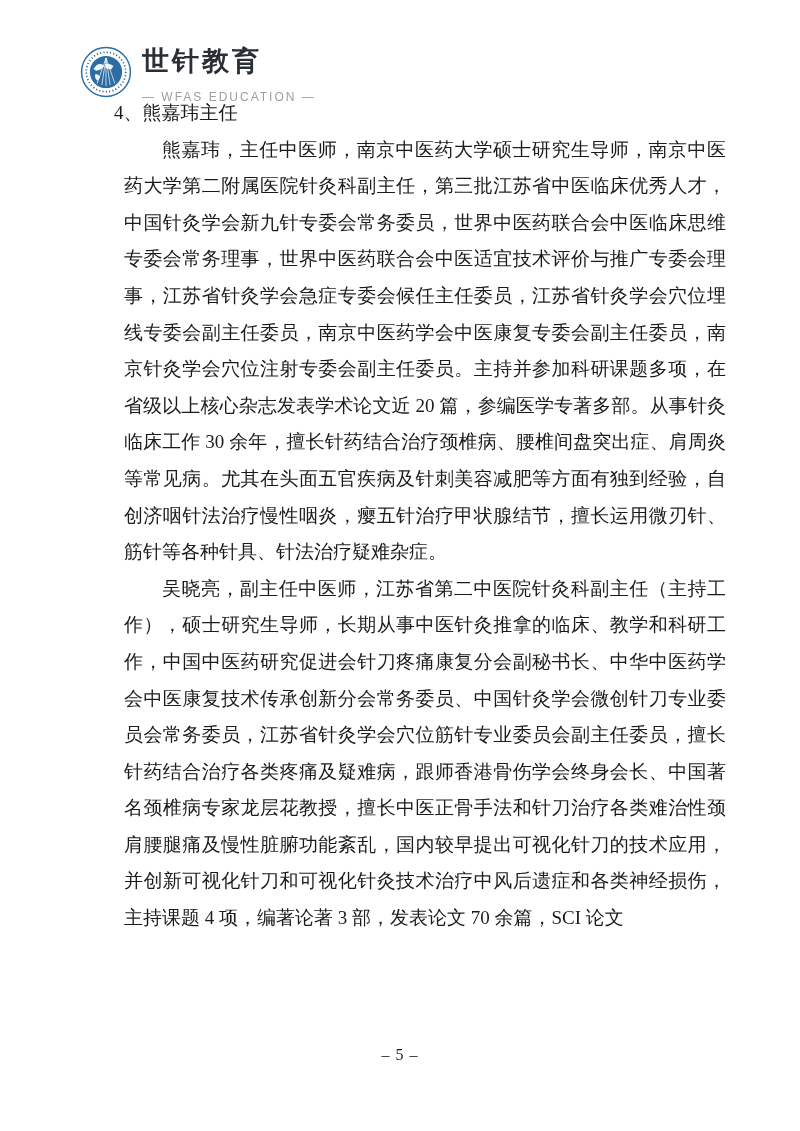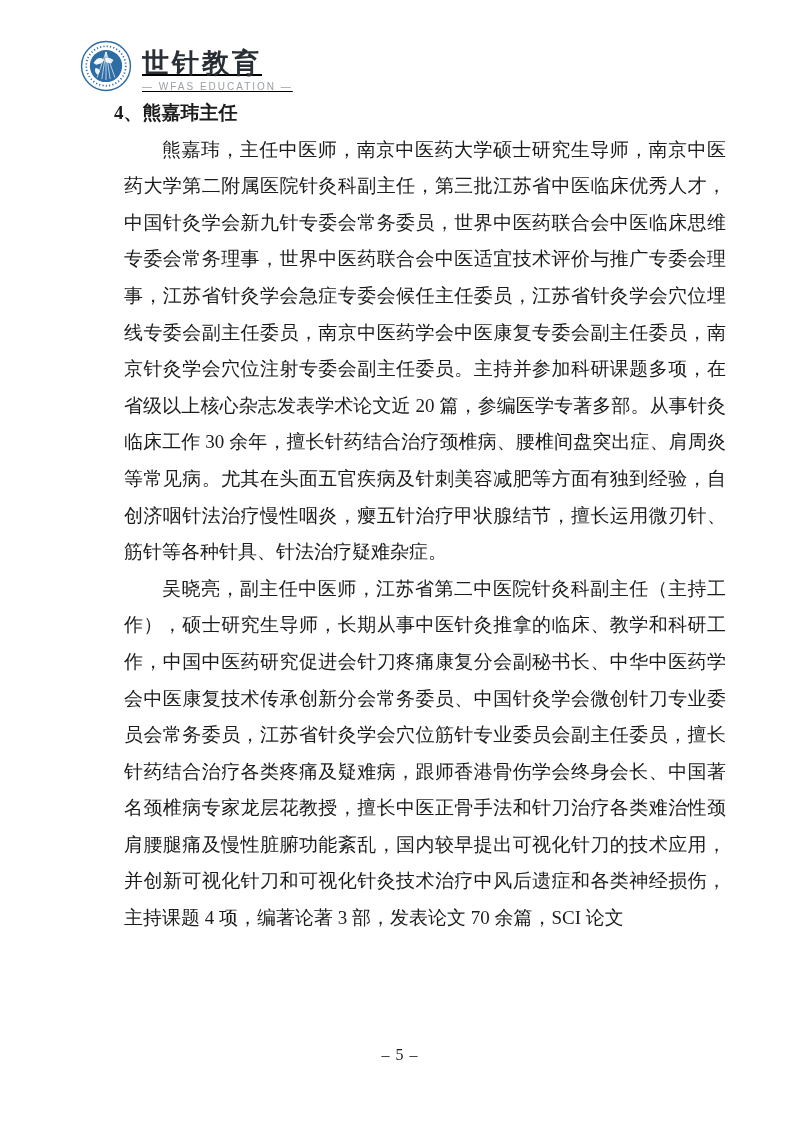--- a/index.html
+++ b/index.html
@@ -9,63 +9,62 @@
     height: 1131px;
     background: #ffffff;
     overflow: hidden;
     font-family: "Liberation Serif", "DejaVu Serif", serif;
   }
 
   
   .logo {
     position: absolute;
     left: 80px;
-    top: 40px;
+    top: 46px;
     display: flex;
-    align-items: flex-end;
-    text-decoration: underline;
+    align-items: flex-start;
   }
   .logo-icon { display: block; width: 52px; height: 52px; }
   .logo-text {
     display: flex;
     flex-direction: column;
     margin-left: 10px;
   }
   .logo-name {
     font-size: 27px;
     font-weight: 700;
     color: #2a2f36;
     letter-spacing: 3px;
     line-height: 30px;
     font-family: "Liberation Serif", "DejaVu Serif", serif;
   }
   .logo-sub {
-    margin-top: 3px;
-    font-size: 10px;
+    margin-top: 14px;
+    font-size: 12px;
     color: #9aa0a6;
     letter-spacing: 2px;
     font-family: "Liberation Sans", "DejaVu Sans", sans-serif;
   }
 
   
   .content {
     position: absolute;
     left: 76px;
     top: 95px;
     width: 650px;
     color: #1b1b1b;
     font-size: 19px;
     line-height: 36.6px;
     text-align: justify;
   }
   .content p { margin: 0; }
   .para { text-align: justify; }
   .para.indent { text-indent: 2em; margin-left: 48px; }
   .heading {
-    font-weight: 700;
+    font-weight: 400;
     text-indent: 2em;
     text-align: left;
   }
 
   
   .footer {
     position: absolute;
     top: 1046px;
     left: 0;
     width: 100%;

